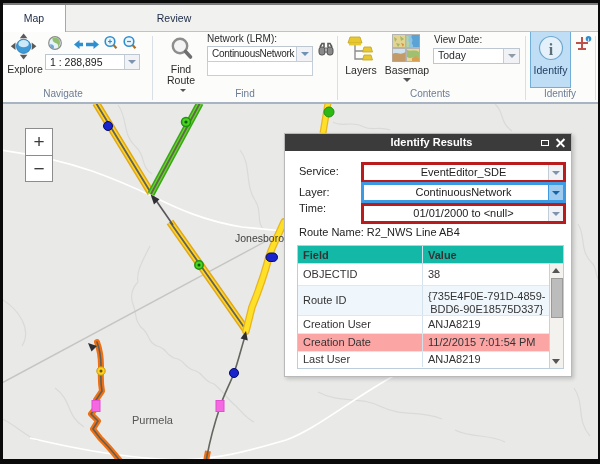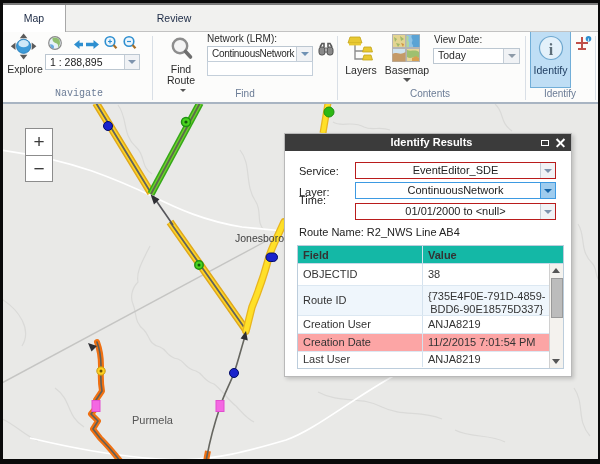--- a/index.html
+++ b/index.html
@@ -27,21 +27,21 @@
   #zoomctl .zc{position:absolute;left:0;width:26px;height:26px;text-align:center;font-size:19px;color:#3c3c3c;line-height:25px;}
   #zplus{top:0;border-bottom:1px solid #8c8c8c;}
   #zminus{top:27px;}
   
   #popup{position:absolute;left:284px;top:133px;width:286px;height:242px;background:#fff;border:1px solid #b9b9b9;box-shadow:2px 2px 4px rgba(0,0,0,0.18);text-align:center;}
   #ptitle{position:absolute;left:0;top:0;right:0;height:17px;background:#3b3b3b;color:#fff;font-size:11px;font-weight:bold;line-height:17px;padding-left:7px;}
   #pmax{position:absolute;right:22px;top:6px;width:6px;height:4px;border:1.5px solid #fff;}
   #pclose{position:absolute;right:6px;top:4px;width:9px;height:9px;}
   #pclose i{position:absolute;left:-1px;top:3.5px;width:11px;height:1.8px;background:#fff;}
   .prow{position:absolute;left:14px;font-size:11px;color:#222;}
-  .pcombo{position:absolute;left:70px;width:199px;height:15px;background:#fff;border:1px solid #b91c1c;font-size:11px;color:#222;}
+  .pcombo{position:absolute;left:76px;width:199px;height:15px;background:#fff;border:3px solid #b91c1c;font-size:11px;color:#222;}
   .pcombo .cbtext{line-height:14px;}
   
   #ptable{position:absolute;left:12px;top:111px;width:265px;height:122px;border:1px solid #bccddc;background:#fff;font-size:11px;color:#333;}
   .trow{position:absolute;left:0;right:0;border-bottom:1px solid #dce8f2;}
   .tc1{position:absolute;left:5px;top:0;bottom:0;}
   .tc2{position:absolute;left:130px;top:0;bottom:0;}
   .colsep{position:absolute;left:124px;top:0;bottom:0;width:1px;background:#d4e2ee;}
   #psb{position:absolute;right:0px;top:18px;bottom:0;width:13px;background:#f4f2ee;border-left:1px solid #d0d0d0;}
   #psbthumb{position:absolute;left:1px;top:14px;width:10px;height:38px;background:#bcbcbc;border:1px solid #9a9a9a;}
   .sbarr{position:absolute;left:2px;width:0;height:0;border-left:4px solid transparent;border-right:4px solid transparent;}
@@ -137,21 +137,21 @@
       <div class="zc" id="zminus">−</div>
     </div>
   </div>
 
   <div id="chrome">
     <div id="ribbon">
       <div class="vsep" style="left:149px;"></div>
       <div class="vsep" style="left:334px;"></div>
       <div class="vsep" style="left:522px;"></div>
       <div class="vsep" style="left:592px;"></div>
-      <div class="glabel" style="left:16px;font-family:Liberation Mono, monospace;">Navigate</div>
+      <div class="glabel" style="left:0;">Navigate</div>
       <div class="glabel" style="left:182px;">Find</div>
       <div class="glabel" style="left:367px;">Contents</div>
       <div class="glabel" style="left:497px;">Identify</div>
 
       <svg style="position:absolute;left:7px;top:1px;" width="28" height="28" viewBox="0 0 28 28">
         <path d="M13.6,0.6 L17.4,5.2 L9.8,5.2 Z" fill="#5a5a5a"></path>
         <path d="M13.6,26.4 L9.8,21.8 L17.4,21.8 Z" fill="#5a5a5a"></path>
         <path d="M0.8,13.3 L5.5,9.5 L5.5,17.1 Z" fill="#5a5a5a"></path>
         <path d="M26.4,13.3 L21.7,9.5 L21.7,17.1 Z" fill="#5a5a5a"></path>
         <circle cx="13.6" cy="13.3" r="7.1" fill="#3e9bd8" stroke="#2277b4" stroke-width="0.8"></circle>
@@ -263,21 +263,21 @@
           <div class="cbarr"></div>
         </div>
       </div>
     <div class="prow" style="top:52px;">Layer:</div>
     <div class="pcombo" style="top:48px;border-color:#3d9ae2;">
         <div class="cbtext">ContinuousNetwork</div>
       <div class="cbbtn" style="background:#9fccee;border-left-color:#3d9ae2;">
           <div class="cbarr" style="border-top-color:#1765a8;"></div>
         </div>
       </div>
-    <div class="prow" style="top:60px;">Time:</div>
+    <div class="prow" style="top:68px;">Time:</div>
     <div class="pcombo" style="top:69px;">
         <div class="cbtext">01/01/2000 to &lt;null&gt;</div>
       <div class="cbbtn">
           <div class="cbarr"></div>
         </div>
       </div>
     <div class="prow" style="top:92px;">Route Name: R2_NWS Line AB4</div>
     <div id="ptable">
       <div class="trow" style="top:0;height:17px;background:#14b8a6;font-weight:bold;border-bottom:1px solid #c8d9e8;">
         <div class="tc1" style="line-height:18px;">Field</div>

